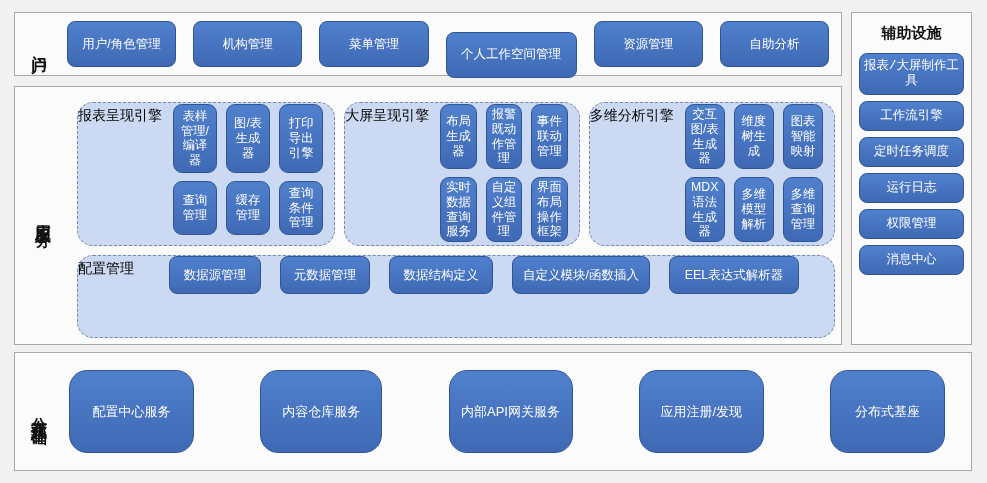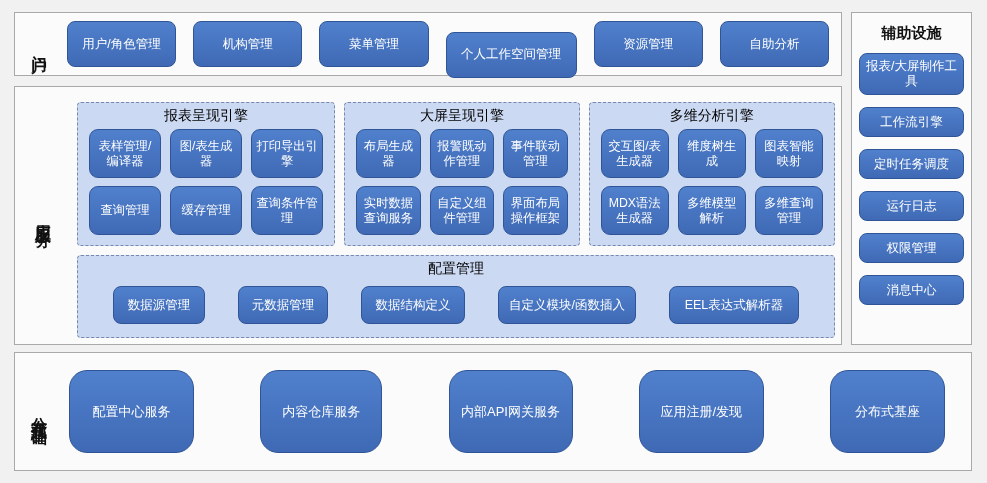--- a/index.html
+++ b/index.html
@@ -47,24 +47,24 @@
   .portal .btn{height:46px;font-size:12.5px;flex:1;}
   .portal .btn.wide{flex:1.22;margin-top:21px;}
   
   .app{left:14px;top:86px;width:828px;height:259px;}
   .app .vlabel{position:absolute;left:20px;top:50%;transform:translateY(-50%);}
   .app-content{position:absolute;left:62px;right:6px;top:15px;bottom:6px;}
   .engines{display:flex;gap:9px;height:144px;}
   .panel{
     background:#ccd9f2;
     border:1.6px dashed #7788ad;
-    border-radius:4px;
+    border-radius:16px;
     box-sizing:border-box;
     display:flex;
-    flex-direction:column;
+    flex-direction:row;
   }
   .panel-title{
     text-align:center;
     color:#000;
     font-size:14px;
     padding:4px 0 3px;
     flex:0 0 auto;
   }
   .panel-grid{
     flex:1;
@@ -75,30 +75,30 @@
     padding:1px 11px 10px;
   }
   .panel-grid .btn{font-size:12.3px;border-radius:9px;}
   .eng-0{flex:259;}
   .eng-1{flex:236;}
   .eng-2{flex:247;}
   .config{margin-top:9px;height:83px;}
   .config-row{
     flex:1;
     display:flex;
-    align-items:center;
+    align-items:flex-start;
     justify-content:space-between;
     padding:0 35px 8px;
   }
   .config-row .btn{height:38px;font-size:12.5px;}
   .cw0{width:92px;}.cw1{width:90px;}.cw2{width:104px;}.cw3{width:138px;}.cw4{width:130px;}
   
   .aux{left:851px;top:12px;width:121px;height:333px;padding:9px 7px;display:flex;flex-direction:column;}
   .aux-title{text-align:center;font-weight:bold;font-size:15px;color:#111;margin:2px 0 10px;}
-  .aux .btn{width:100%;font-size:12.5px;margin-bottom:12px;height:30px;}
+  .aux .btn{width:100%;font-size:12.5px;margin-bottom:6px;height:30px;font-family:Liberation Mono, monospace;}
   .aux .btn.tall{height:42px;}
   
   .base{left:14px;top:352px;width:958px;height:119px;display:flex;align-items:center;padding:0 26px 0 16px;}
   .base-row{flex:1;display:flex;justify-content:space-between;align-items:center;margin-left:22px;}
   .base .btn{height:83px;border-radius:18px;font-size:13px;}
   .bw0{width:125px;}.bw1{width:122px;}.bw2{width:124px;}.bw3{width:125px;}.bw4{width:115px;}.bw5{width:123px;}
 </style>
 </head>
 <body>
 

